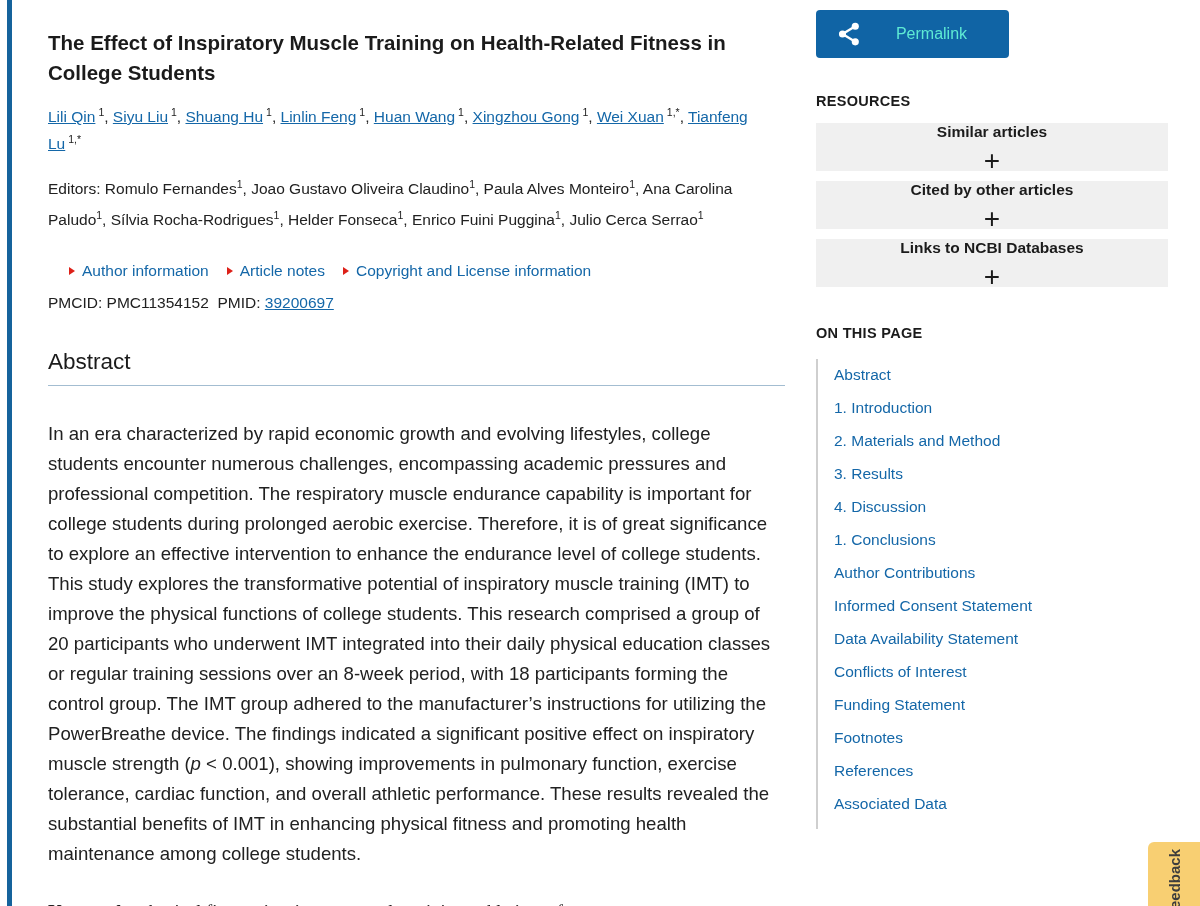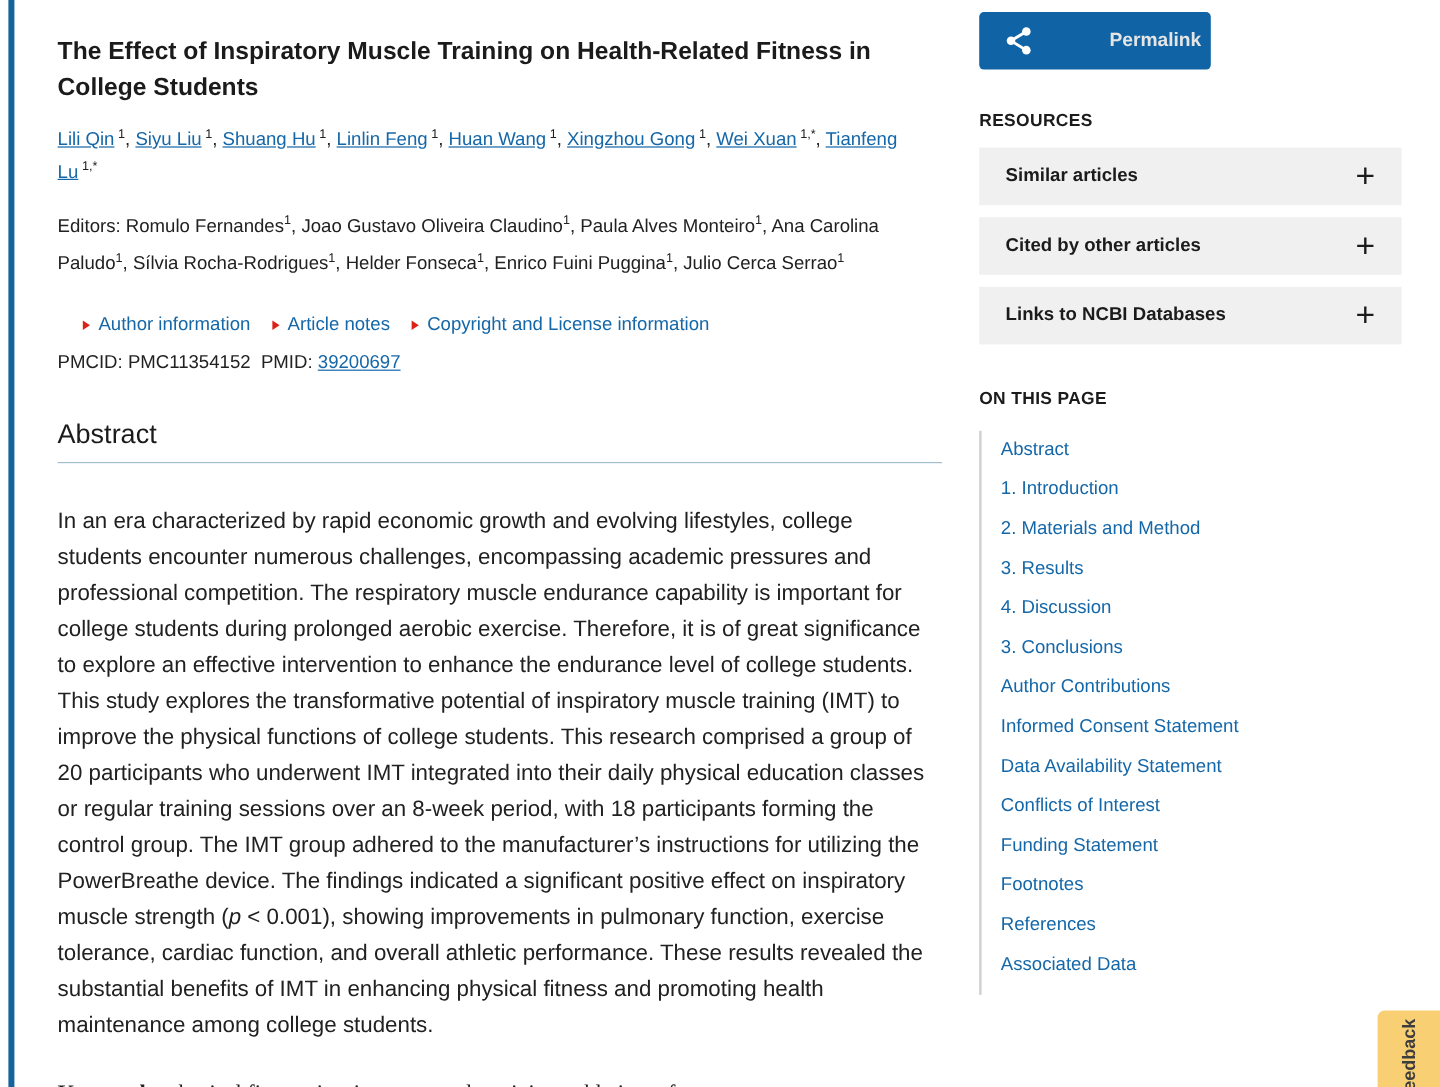--- a/index.html
+++ b/index.html
@@ -28,27 +28,27 @@
   .abs-p{margin:33px 0 0 0;font-family:Liberation Sans, sans-serif;font-size:18.6px;
          line-height:30px;color:#212121;}
   .keywords{margin:29px 0 0 0;font-family:"Liberation Serif",serif;font-size:18.6px;line-height:28px;}
   .keywords b{font-weight:700;text-align:center;}
   .intro-h{margin:33px 0 0 0;font-size:21px;font-weight:700;line-height:28px;color:#1b1b1b;}
 
   
   .sidebar{position:absolute;left:816px;top:10px;width:352px;}
   .permalink-btn{width:193px;height:48px;background:#1064a5;border:none;border-radius:4px;
         display:flex;align-items:center;padding:0 0 0 20px;cursor:pointer;}
-  .permalink-btn .lbl{flex:1;text-align:right;color:#e5e5e5;font-weight:700;font-size:16px;
+  .permalink-btn .lbl{flex:1;text-align:center;color:#5eead4;font-weight:400;font-size:16px;
         font-family:"Liberation Sans",sans-serif;padding-right:8px;}
   .res-h,.otp-h{font-size:14.5px;font-weight:700;letter-spacing:0.3px;color:#1b1b1b;}
   .res-h{margin-top:35px;}
   .accordions{margin-top:14px;}
   .accordion{height:48px;background:#f0f0f0;margin-bottom:10px;display:flex;align-items:center;
-        justify-content:space-between;padding:0 22px;cursor:pointer;}
+        justify-content:space-between;padding:0 22px;cursor:pointer;flex-direction:column;}
   .accordion .a-lbl{font-size:15.5px;font-weight:700;color:#1b1b1b;}
   .plus{font-size:28px;font-weight:400;color:#1b1b1b;line-height:20px;}
   .otp-h{margin-top:38px;}
   .nav{margin-top:18px;border-left:2px solid #cfcfcf;padding:6px 0 2px 16px;}
   .nav-link{display:block;font-size:15.5px;line-height:20px;margin-bottom:13px;text-decoration:none;}
 
   
   .feedback{position:absolute;right:0;bottom:-19px;width:52px;height:83px;background:#f8cf72;
         border-radius:6px 0 0 0;display:flex;align-items:center;justify-content:center;cursor:pointer;}
   .feedback span{writing-mode:vertical-rl;transform:rotate(180deg);font-weight:700;font-size:15px;
@@ -155,21 +155,21 @@
         <a class="nav-link item">Abstract</a>
 
         <a class="nav-link item">1. Introduction</a>
 
         <a class="nav-link item">2. Materials and Method</a>
 
         <a class="nav-link item">3. Results</a>
 
         <a class="nav-link item">4. Discussion</a>
 
-        <a class="nav-link item">3. Conclusions</a>
+        <a class="nav-link item">1. Conclusions</a>
 
         <a class="nav-link item">Author Contributions</a>
 
         <a class="nav-link item">Informed Consent Statement</a>
 
         <a class="nav-link item">Data Availability Statement</a>
 
         <a class="nav-link item">Conflicts of Interest</a>
 
         <a class="nav-link item">Funding Statement</a>

